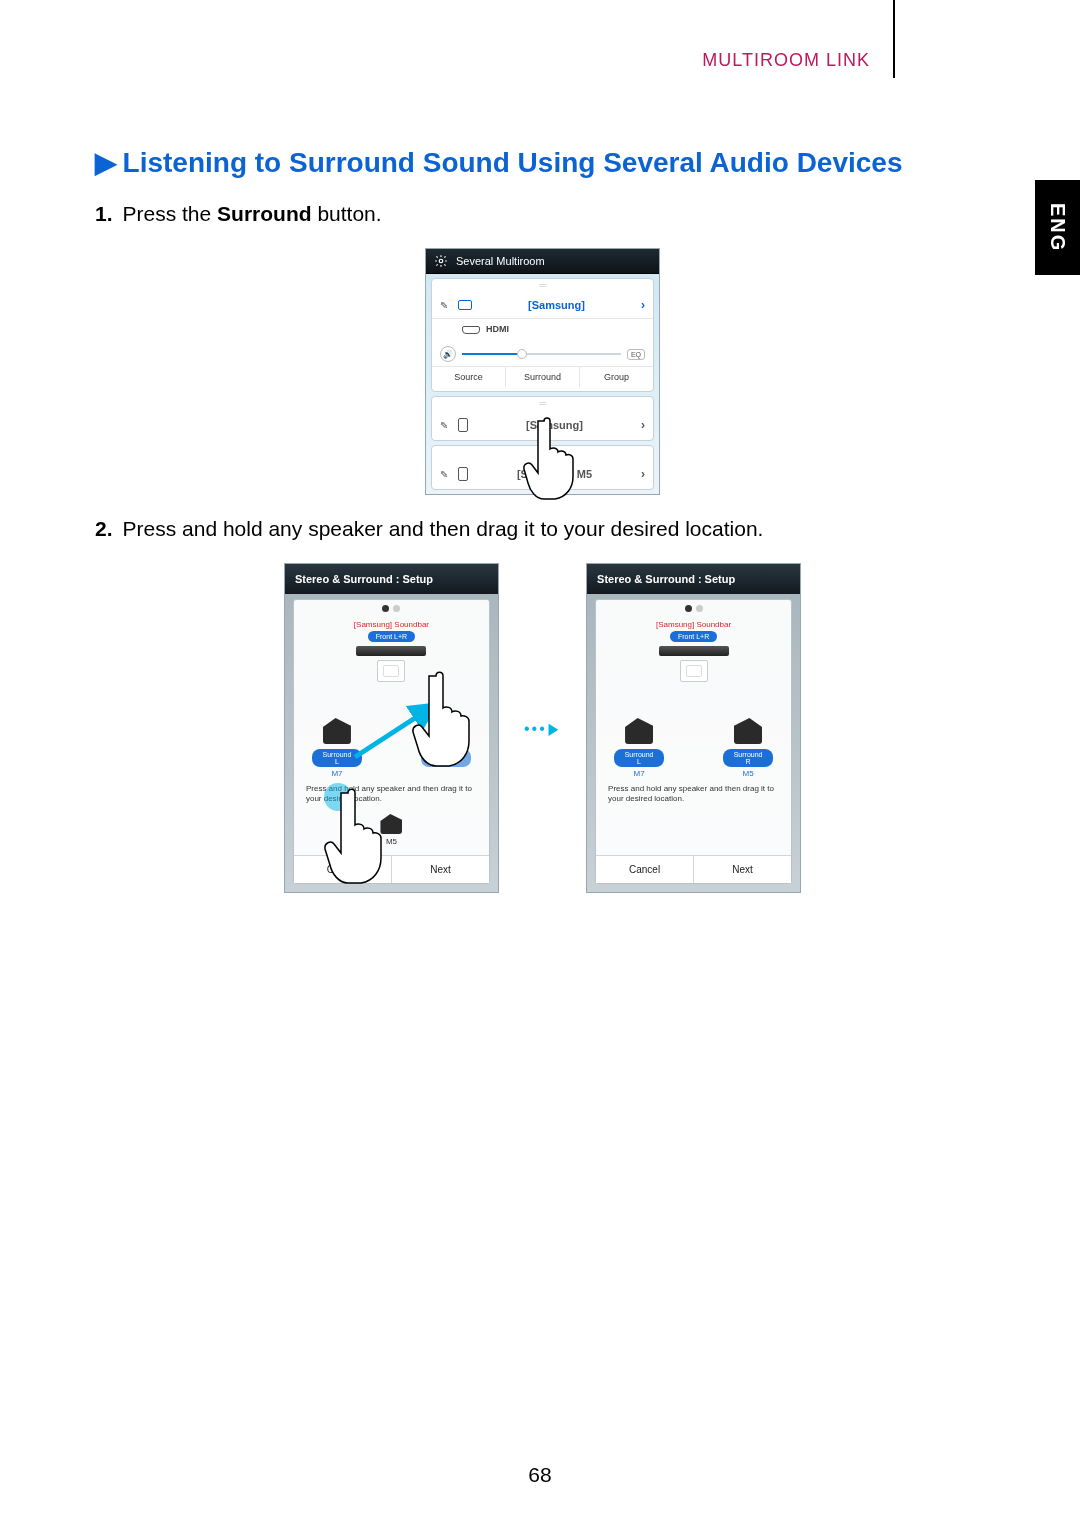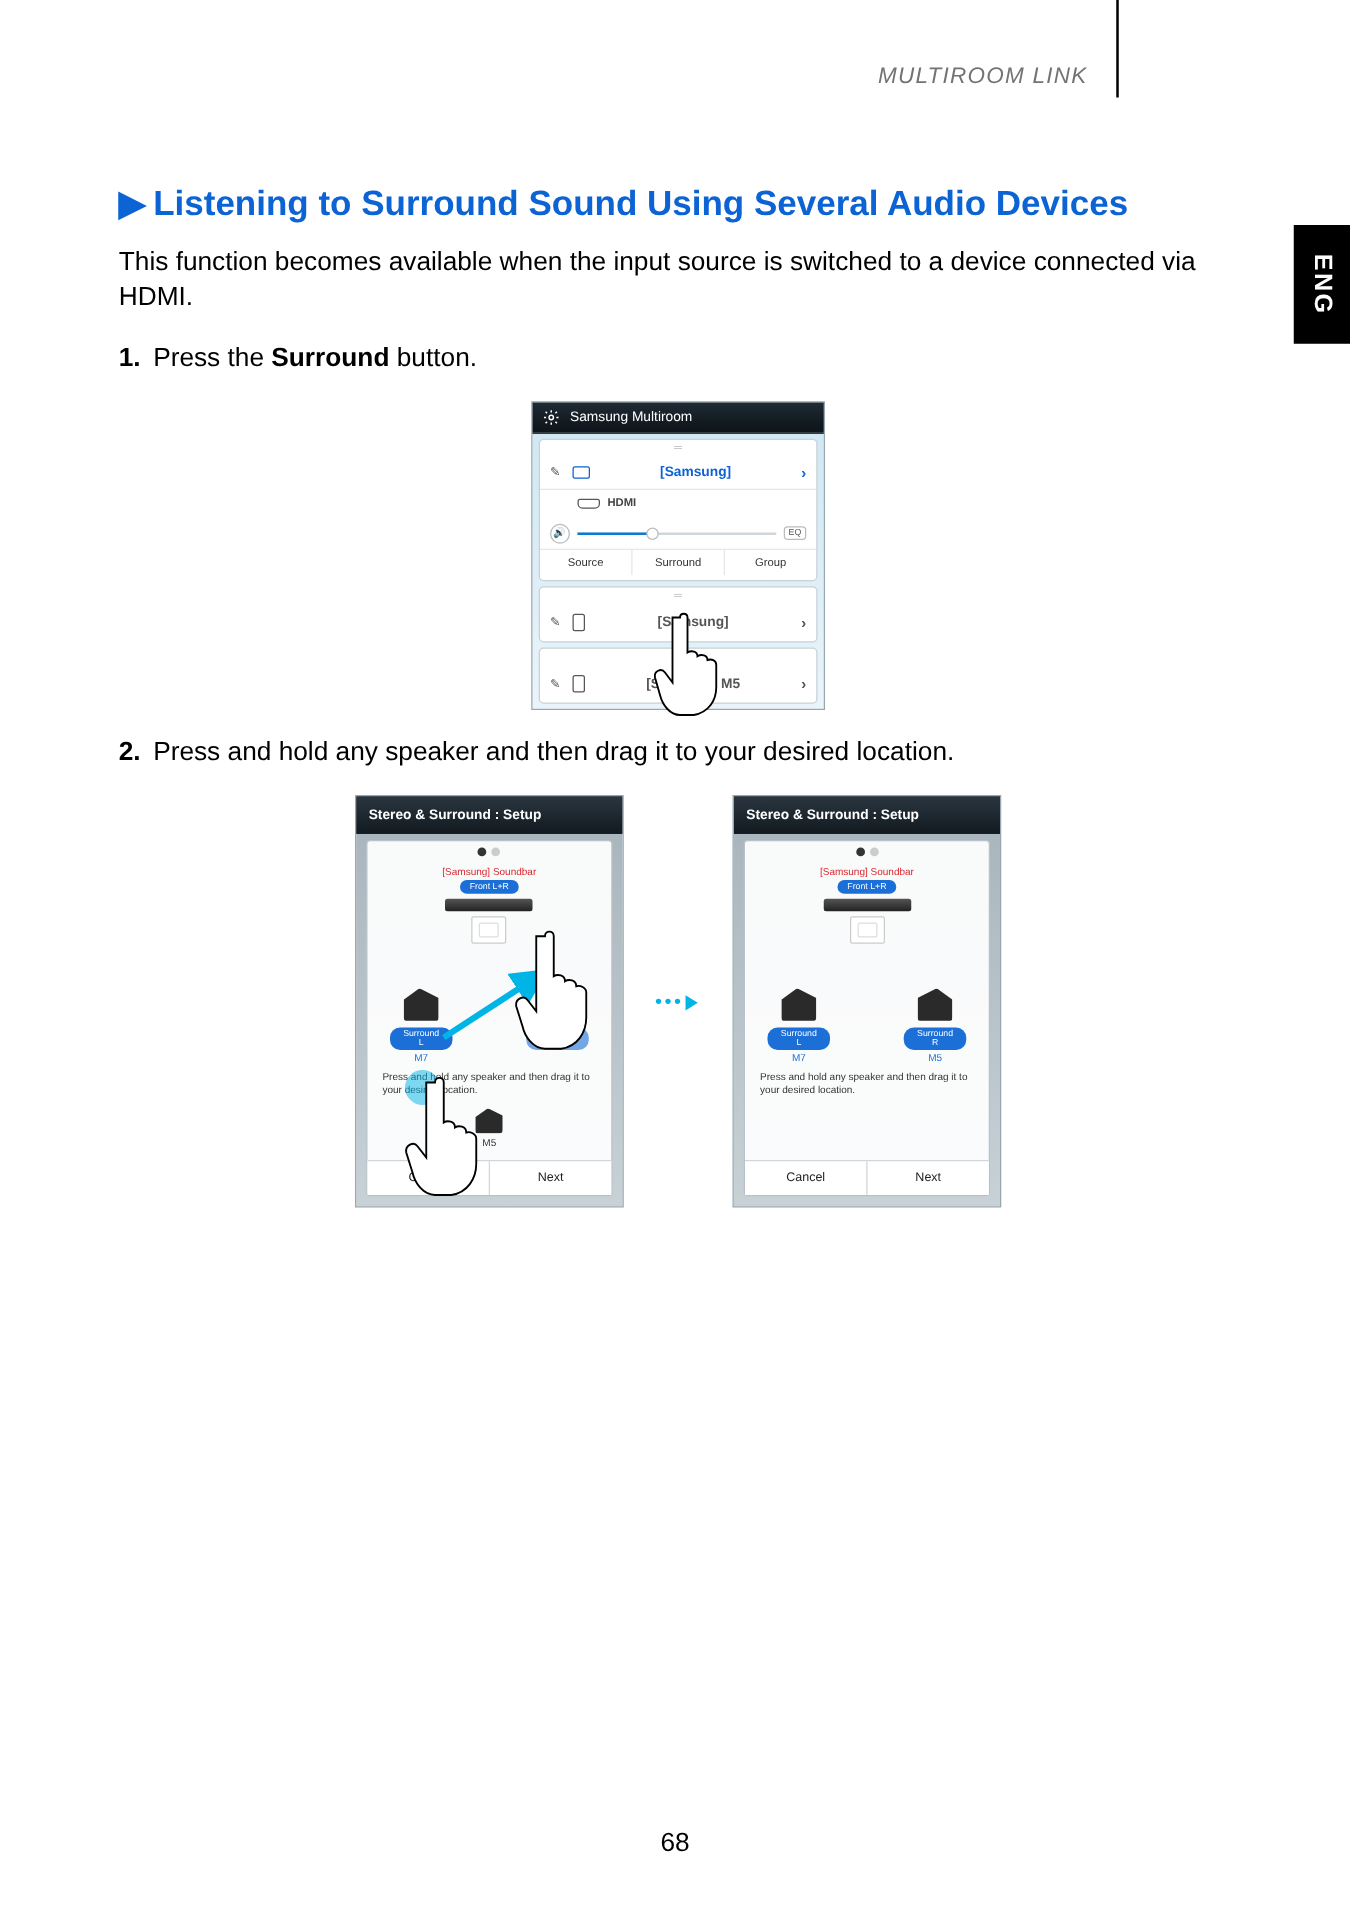--- a/index.html
+++ b/index.html
@@ -20,22 +20,21 @@
     position: absolute;
     top: 0; right: 185px;
     width: 2px; height: 78px;
     background: #000;
   }
   .header-label {
     position: absolute;
     top: 50px; right: 210px;
     font-size: 18px;
     letter-spacing: 1px;
-    color: #737373;
-    font-style: italic;
+    color: #be185d;
   }
   .lang-tab {
     position: absolute;
     right: 0;
     top: 180px;
     width: 45px;
     height: 95px;
     background: #000;
     color: #fff;
     display: flex;
@@ -238,39 +237,38 @@
 
   <div class="lang-tab">
     <span>ENG</span>
   </div>
 
   <h2 class="section-title">
     <span class="arrow">▶</span>
     <span class="txt">Listening to Surround Sound Using Several Audio Devices</span>
   </h2>
 
-  <p class="intro">This function becomes available when the input source is switched to a device connected via HDMI.</p>
 
   <div class="step">
     <span class="num">1.</span>
     <span>
       <span>Press the </span><span class="bold">Surround</span><span> button.</span>
     </span>
   </div>
 
   <div class="figure-row">
     <div class="phone1">
       <div class="p1-top">
         <span class="gear">
           <svg viewBox="0 0 24 24" fill="none" stroke="#fff" stroke-width="2">
               <circle cx="12" cy="12" r="3"></circle>
               <path d="M12 2v3M12 19v3M4.2 4.2l2.1 2.1M17.7 17.7l2.1 2.1M2 12h3M19 12h3M4.2 19.8l2.1-2.1M17.7 6.3l2.1-2.1"></path>
             </svg>
         </span>
-        <span>Samsung Multiroom</span>
+        <span>Several Multiroom</span>
       </div>
 
       <div class="p1-card">
         <div class="drag-handle">═</div>
         <div class="p1-row top">
           <span class="edit-icon">✎</span>
           <span class="tv-icon"></span>
           <span class="dev-name">[Samsung]</span>
           <span class="chev">›</span>
         </div>

